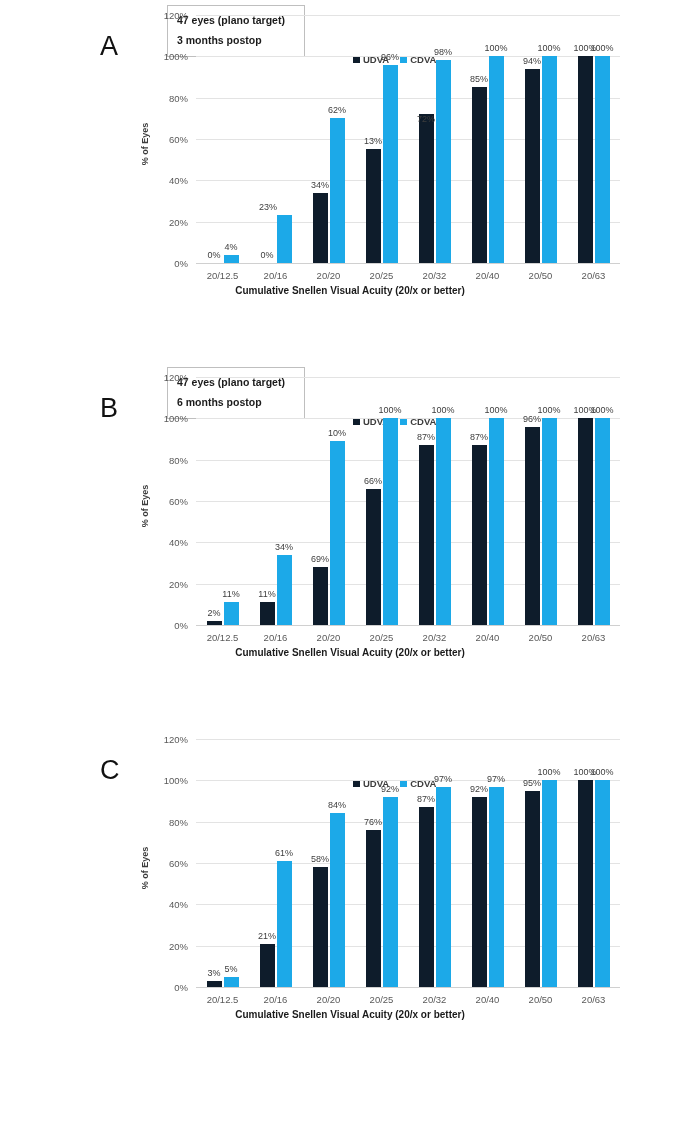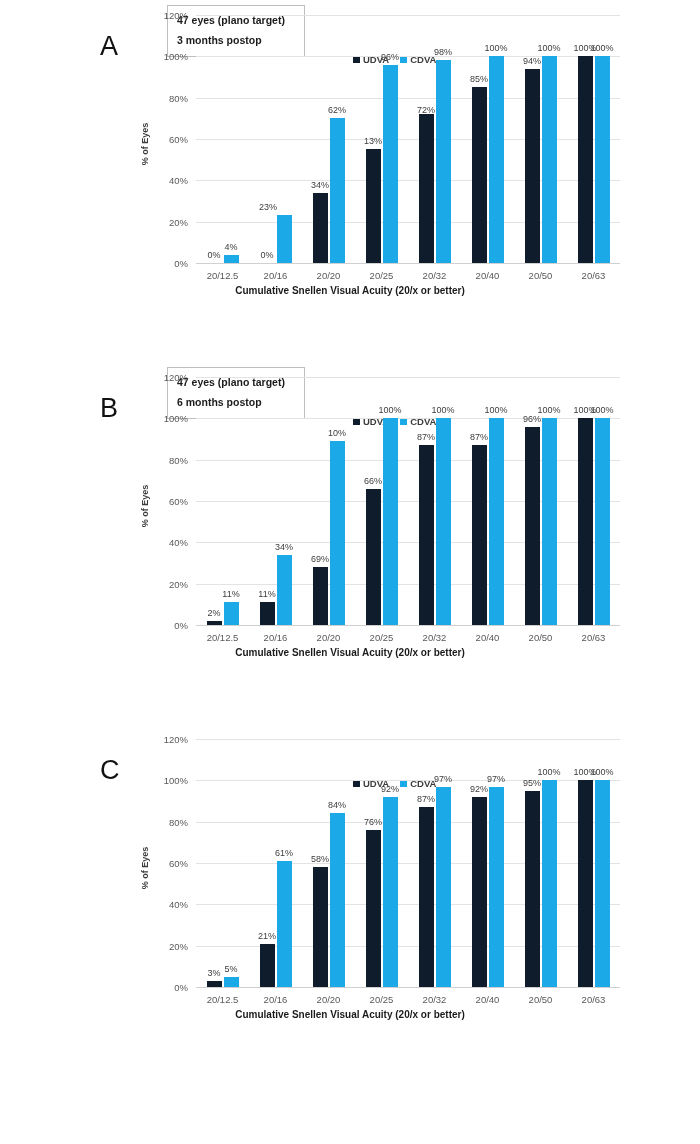--- a/index.html
+++ b/index.html
@@ -165,21 +165,21 @@
         <div class="bar-val" style="left: 124px; top: 164.733px;">34%</div>
         <div class="bar" style="left: 133.5px; width: 15px; height: 144.667px; background: rgb(28, 169, 232);"></div>
         <div class="bar-val" style="left: 141px; top: 90.3333px;">62%</div>
         <div class="xtick" style="left: 132.5px; top: 255px;">20/20</div>
         <div class="bar" style="left: 169.5px; width: 15px; height: 113.667px; background: rgb(14, 28, 43);"></div>
         <div class="bar-val" style="left: 177px; top: 121.333px;">13%</div>
         <div class="bar" style="left: 186.5px; width: 15px; height: 198.4px; background: rgb(28, 169, 232);"></div>
         <div class="bar-val" style="left: 194px; top: 36.6px;">96%</div>
         <div class="xtick" style="left: 185.5px; top: 255px;">20/25</div>
         <div class="bar" style="left: 222.5px; width: 15px; height: 148.8px; background: rgb(14, 28, 43);"></div>
-        <div class="bar-val" style="left: 230px; top: 90px;">72%</div>
+        <div class="bar-val" style="left: 230px; top: 99px;">72%</div>
         <div class="bar" style="left: 239.5px; width: 15px; height: 202.533px; background: rgb(28, 169, 232);"></div>
         <div class="bar-val" style="left: 247px; top: 32.4667px;">98%</div>
         <div class="xtick" style="left: 238.5px; top: 255px;">20/32</div>
         <div class="bar" style="left: 275.5px; width: 15px; height: 175.667px; background: rgb(14, 28, 43);"></div>
         <div class="bar-val" style="left: 283px; top: 59.3333px;">85%</div>
         <div class="bar" style="left: 292.5px; width: 15px; height: 206.667px; background: rgb(28, 169, 232);"></div>
         <div class="bar-val" style="left: 300px; top: 28.3333px;">100%</div>
         <div class="xtick" style="left: 291.5px; top: 255px;">20/40</div>
         <div class="bar" style="left: 328.5px; width: 15px; height: 194.267px; background: rgb(14, 28, 43);"></div>
         <div class="bar-val" style="left: 336px; top: 40.7333px;">94%</div>

